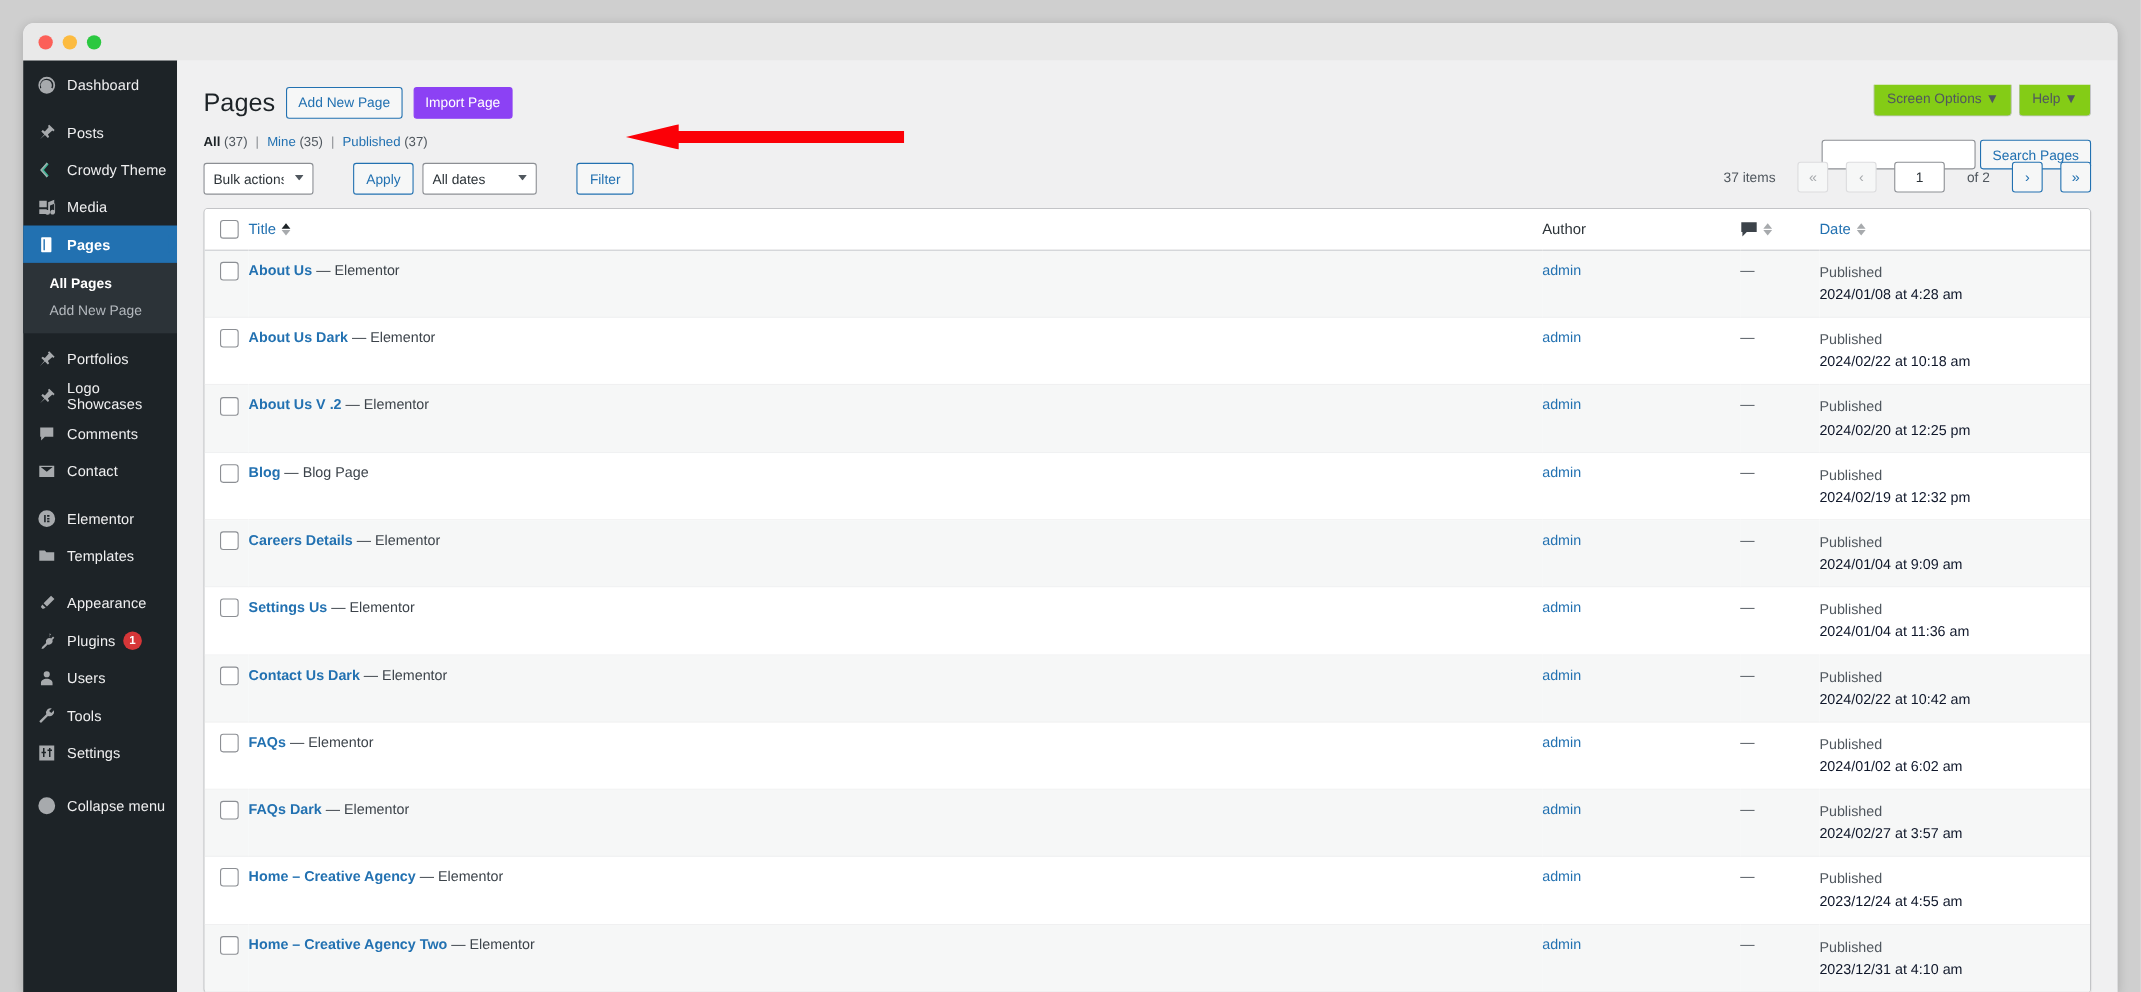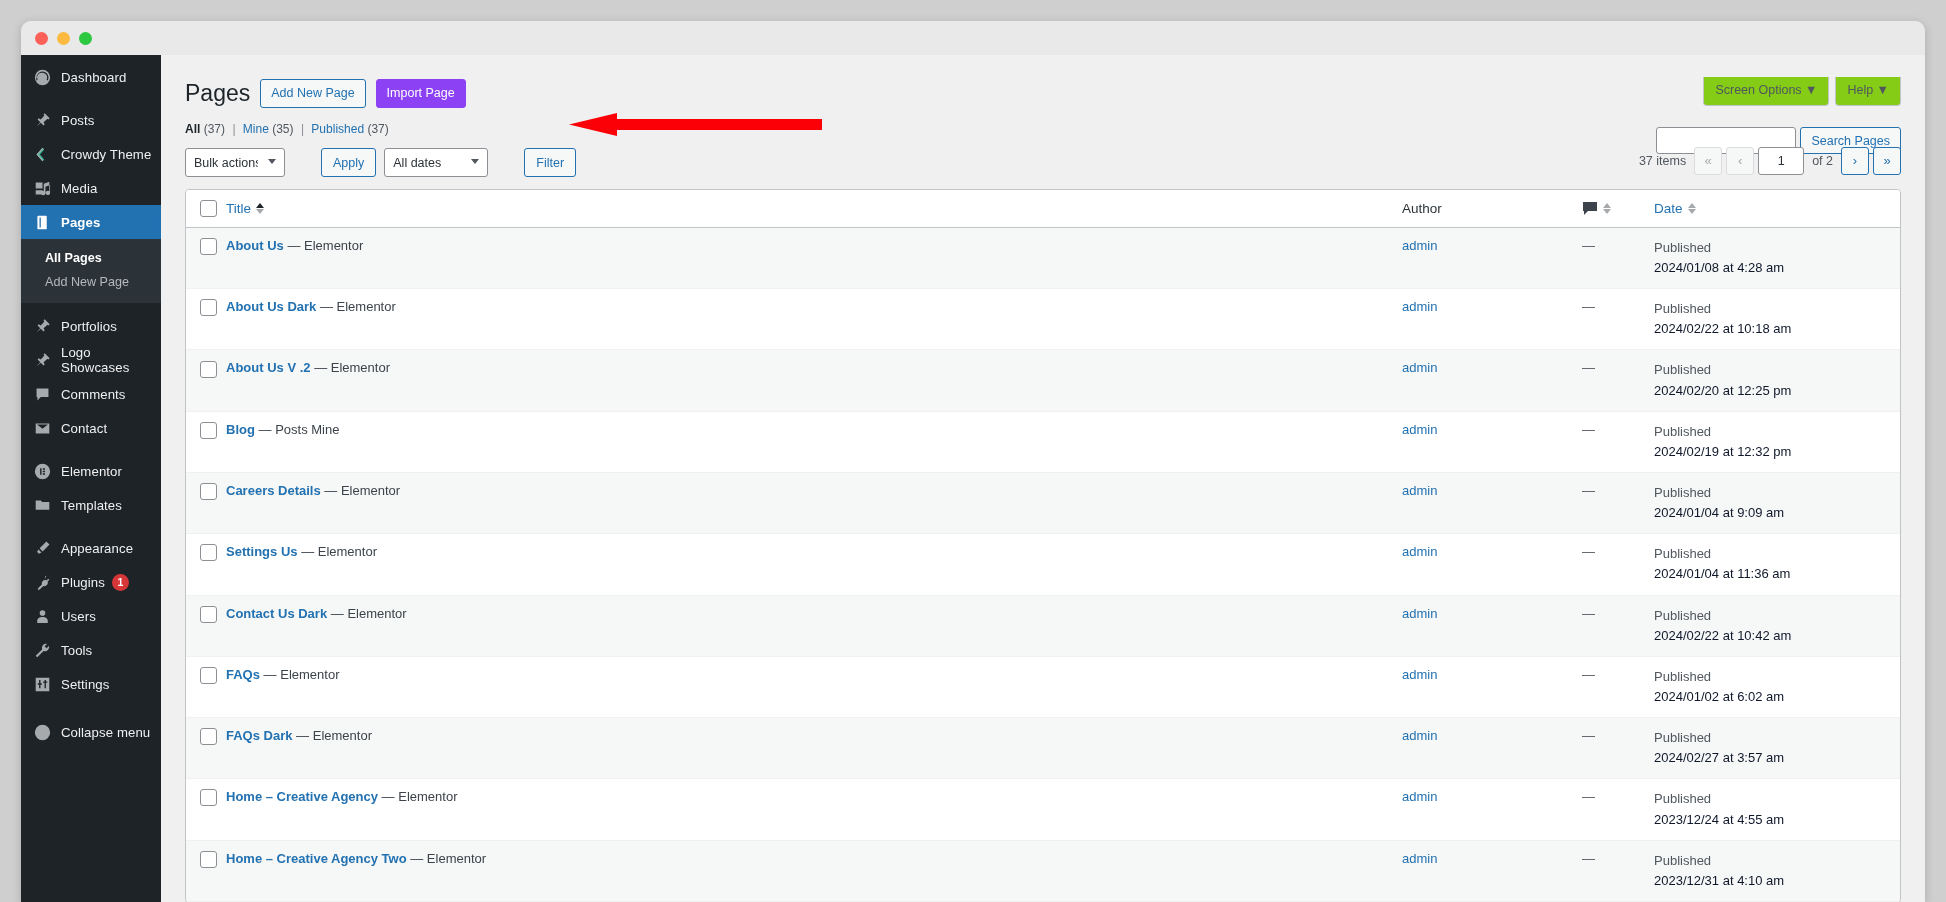--- a/index.html
+++ b/index.html
@@ -174,21 +174,21 @@
   #bulk-select { width: 100px; }
   #date-select { width: 104px; }
   .tn-btn {
     height: 29px; padding: 0 11px;
     background: #f6f7f7; border: 1px solid #2271b1;
     border-radius: 3px; color: #2271b1; font-size: 12.5px;
     cursor: pointer; font-family: "Liberation Sans", sans-serif; margin-left: 28px;
   }
   #pagination {
     position: absolute; right: 0; top: 0;
-    display: flex; align-items: center; gap: 4px;
+    display: flex; align-items: center; gap: 16px;
     font-size: 12.5px; color: #50575e;
   }
   #items-count { margin-right: 4px; }
   .pg-btn {
     width: 28px; height: 28px;
     border: 1px solid #2271b1; border-radius: 3px;
     background: #f6f7f7; color: #2271b1;
     display: flex; align-items: center; justify-content: center;
     font-size: 13px; cursor: pointer;
   }
@@ -571,21 +571,21 @@
               <td class="col-title"><a class="row-title">About Us V .2</a> <span class="row-suffix">— Elementor</span></td>
               <td class="col-author"><a class="author-link">admin</a></td>
               <td class="col-comments"><span class="dash">—</span></td>
               <td class="col-date">
                 <span class="date-status">Published</span>
                 <span class="date-value">2024/02/20 at 12:25 pm</span>
               </td>
             </tr>
             <tr>
               <td class="col-cb"><span class="wp-cb"></span></td>
-              <td class="col-title"><a class="row-title">Blog</a> <span class="row-suffix">— Posts Mine</span></td>
+              <td class="col-title"><a class="row-title">Blog</a> <span class="row-suffix">— Blog Page</span></td>
               <td class="col-author"><a class="author-link">admin</a></td>
               <td class="col-comments"><span class="dash">—</span></td>
               <td class="col-date">
                 <span class="date-status">Published</span>
                 <span class="date-value">2024/02/19 at 12:32 pm</span>
               </td>
             </tr>
             <tr>
               <td class="col-cb"><span class="wp-cb"></span></td>
               <td class="col-title"><a class="row-title">Careers Details</a> <span class="row-suffix">— Elementor</span></td>

